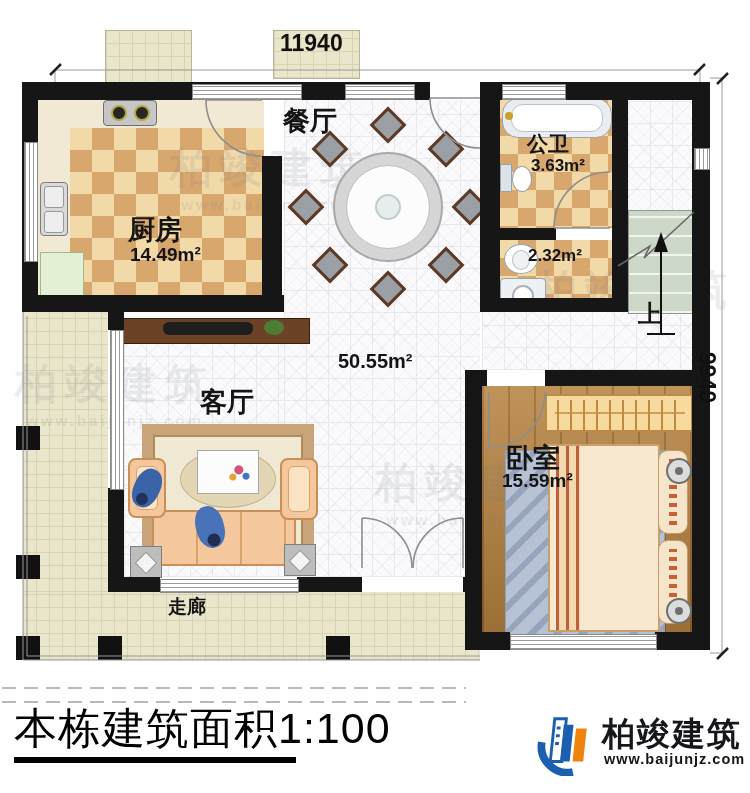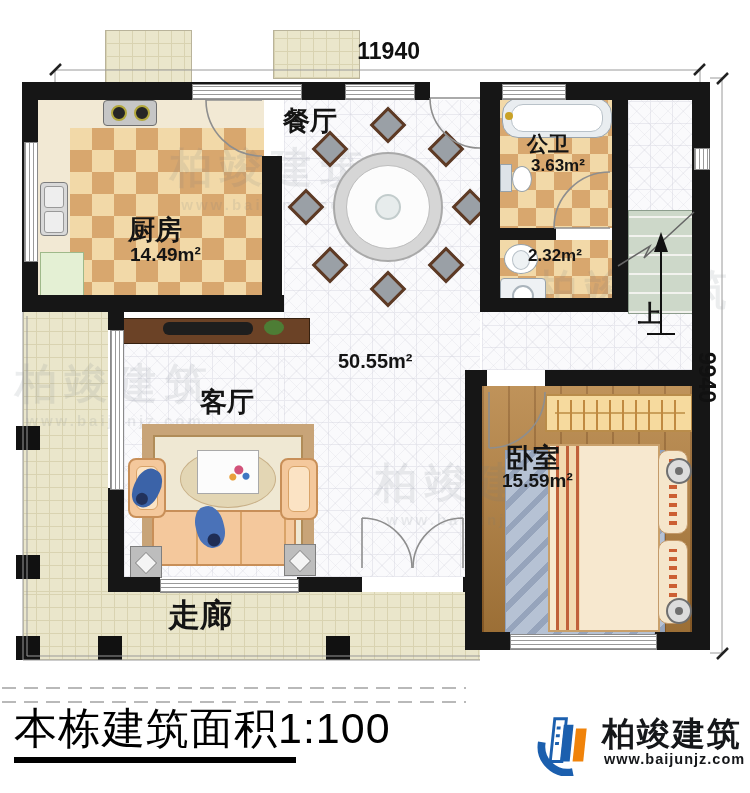--- a/index.html
+++ b/index.html
@@ -225,34 +225,34 @@
     </g>
     <g stroke="#9a9a9a" stroke-width="1" fill="none">
       <path d="M55,70 L700,70 M55,70 L55,82 M700,70 L700,82"></path>
       <path d="M722,78 L722,653 M710,78 L722,78 M710,653 L722,653"></path>
     </g>
     <g stroke="#222" stroke-width="2.5" fill="none">
       <path d="M50,75 L61,64 M694,75 L705,64 M717,84 L728,73 M717,659 L728,648"></path>
     </g>
   </svg>
 
-  <div class="dim" style="left:280px;top:38px;width:140px;text-align:right">11940</div>
+  <div class="dim" style="left:280px;top:30px;width:140px;text-align:left">11940</div>
   <div class="dim" style="left:720px;top:352px;transform:rotate(90deg);transform-origin:left top">9940</div>
 
   <div class="label" style="left:283px;top:103px;font-size:27px">餐厅</div>
   <div class="label" style="left:128px;top:212px;font-size:27px">厨房</div>
   <div class="label" style="left:130px;top:244px;font-size:19px">14.49m²</div>
   <div class="label" style="left:527px;top:130px;font-size:21px">公卫</div>
   <div class="label" style="left:531px;top:156px;font-size:17px">3.63m²</div>
   <div class="label" style="left:528px;top:246px;font-size:17px">2.32m²</div>
   <div class="label" style="left:338px;top:350px;font-size:20px">50.55m²</div>
   <div class="label" style="left:200px;top:384px;font-size:27px">客厅</div>
   <div class="label" style="left:506px;top:440px;font-size:27px">卧室</div>
   <div class="label" style="left:502px;top:470px;font-size:19px">15.59m²</div>
-  <div class="label" style="left:168px;top:594px;font-size:32px">走廊</div>
+  <div class="label" style="left:168px;top:594px;font-size:19px">走廊</div>
   <div class="label" style="left:638px;top:298px;font-size:24px">上</div>
 
   <div class="tb-title"><span>本栋建筑面积</span><span>1:100</span></div>
   <div class="tb-underline"></div>
 
   <svg class="abs" style="left:536px;top:712px" width="62" height="64" viewBox="0 0 64 64">
     <path d="M38,61 A27,27 0 0 1 6,30" stroke="#1b5fae" stroke-width="8" fill="none"></path>
     <rect x="20" y="6" width="12" height="44" fill="#ffffff" stroke="#1b5fae" stroke-width="3" transform="skewX(-6)"></rect>
     <rect x="30" y="12" width="10" height="38" fill="#1b5fae" transform="skewX(-6)"></rect>
     <rect x="43" y="16" width="11" height="34" fill="#f0830a" transform="skewX(-6)"></rect>

